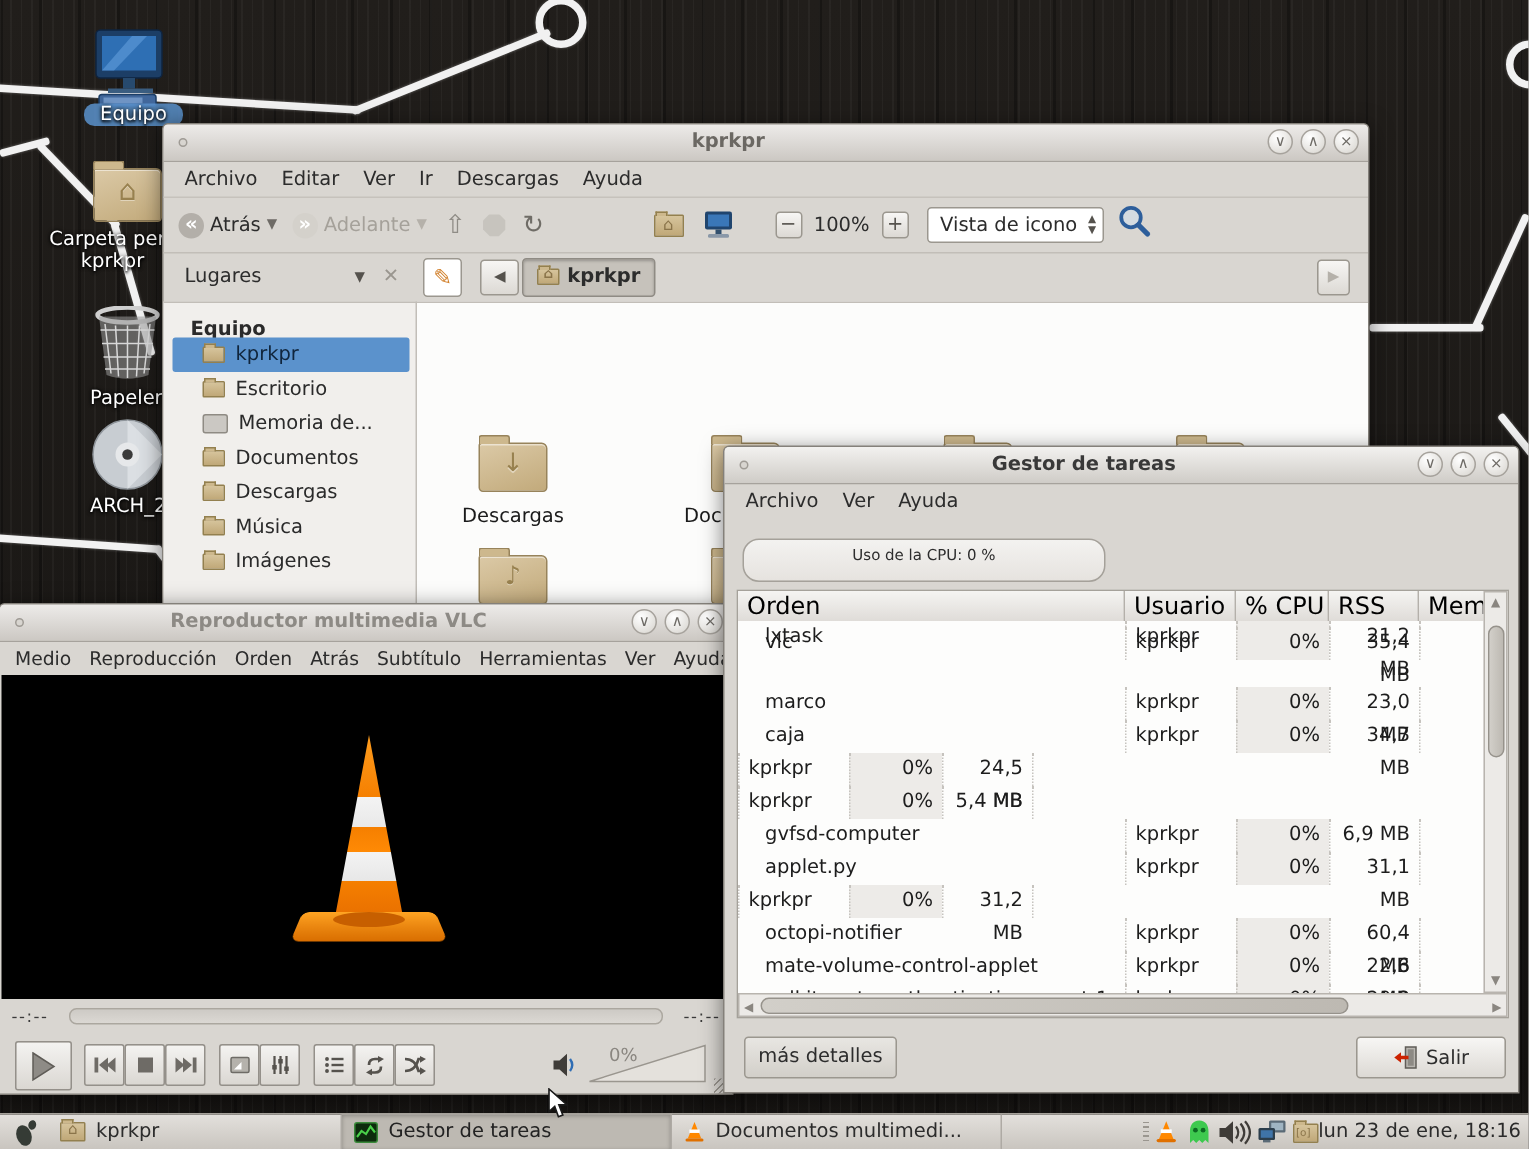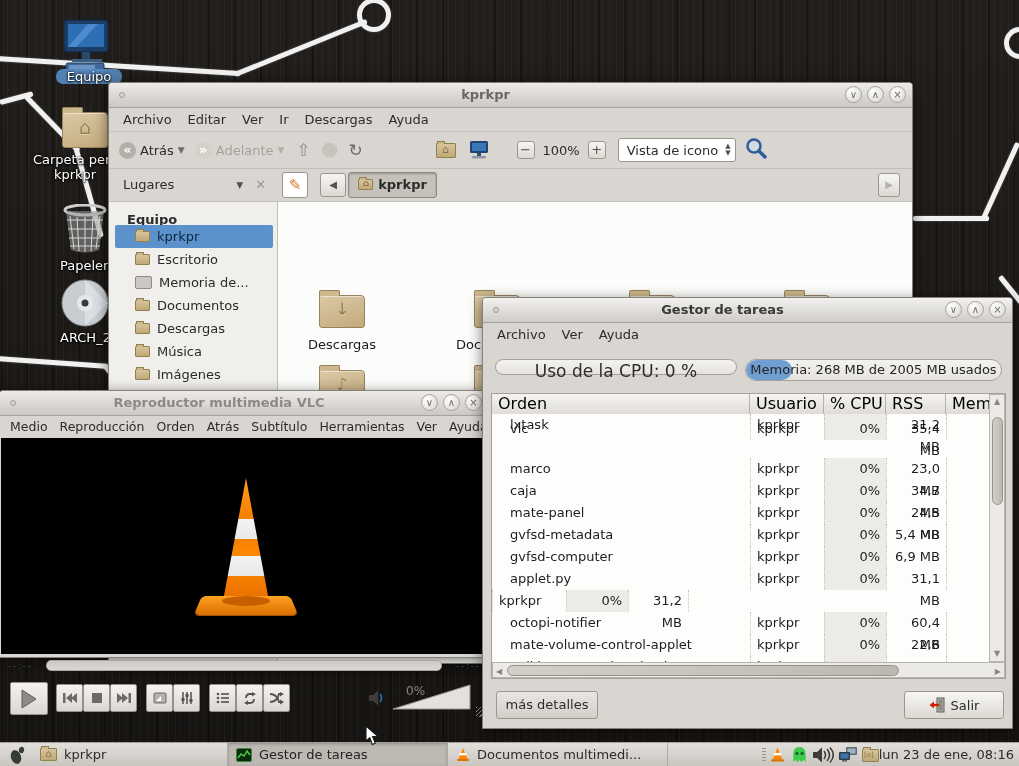--- a/index.html
+++ b/index.html
@@ -261,21 +261,21 @@
 
     <div style="position:absolute;left:155px;top:238px;width:44px;height:52px">
       <div style="position:absolute;left:2px;top:8px;width:34px;height:42px;background:#fdfdfd;border:1px solid #a9a69f;border-radius:2px;clip-path:polygon(0 0,75% 0,100% 20%,100% 100%,0 100%)"></div>
       <div style="position:absolute;left:26px;top:0;width:13px;height:16px;background:#b7b4ae;border:1px solid #76736d;border-radius:2px">
           <span style="position:absolute;left:2px;top:-6px;width:7px;height:8px;border:2px solid #8d8a84;border-bottom:none;border-radius:5px 5px 0 0"></span>
         </div>
     </div>
   </div>
 </div>
 
-<div class="win" style="left:-1px;top:390px;width:490px;height:268px;z-index:20">
+<div class="win" style="left:-1px;top:402px;width:490px;height:328px;z-index:20">
   <div class="titlebar">
     <span class="tb-dot"></span>
     <span class="tb-title" style="color:#8d8a85">Reproductor multimedia VLC</span>
     <span class="tb-btns">
       <span class="tb-btn">∨</span>
       <span class="tb-btn">∧</span>
       <span class="tb-btn">×</span>
     </span>
   </div>
   <div class="menubar" style="top:24px;height:23px;padding-left:4px;font-size:12.5px">
@@ -395,26 +395,22 @@
       <span class="tb-btn">∧</span>
       <span class="tb-btn">×</span>
     </span>
   </div>
   <div class="menubar" style="top:24px;height:24px;padding-left:6px">
     <span class="menu-item">Archivo</span>
     <span class="menu-item">Ver</span>
     <span class="menu-item">Ayuda</span>
   </div>
 
-  <div class="abs" style="left:12px;top:61px;width:242px;height:16px;border:1px solid #a5a19a;border-radius:11px;background:linear-gradient(#f3f2f0,#e6e3df);text-align:center;line-height:22px;font-size:17px;color:#2d2d2d;box-sizing:border-box">
+  <div class="abs" style="left:12px;top:61px;width:242px;height:29px;border:1px solid #a5a19a;border-radius:11px;background:linear-gradient(#f3f2f0,#e6e3df);text-align:center;line-height:22px;font-size:10px;color:#2d2d2d;box-sizing:border-box">
     <span>Uso de la CPU: 0 %</span>
-  </div>
-  <div class="abs" style="left:262px;top:61px;width:257px;height:22px;border:1px solid #a5a19a;border-radius:11px;background:linear-gradient(#f3f2f0,#e6e3df);box-sizing:border-box;overflow:hidden">
-    <span style="position:absolute;left:0;top:0;bottom:0;width:46px;background:#6f9fd2;border-radius:11px"></span>
-    <span style="position:absolute;left:0;right:0;text-align:center;line-height:20px;font-size:13px;color:#252525">Memoria: 268 MB de 2005 MB usados</span>
   </div>
 
   <div class="abs" style="left:8px;top:95px;width:515px;height:286px;background:#fdfdfc;border:1px solid #a5a19a;box-sizing:border-box">
     <div style="position:absolute;left:0;top:0;width:497px;display:flex">
       <span class="th-cell" style="width:258px">Orden</span>
       <span class="th-cell" style="width:74px">Usuario</span>
       <span class="th-cell" style="width:62px"><span>% CPU</span> </span>
       <span class="th-cell" style="width:60px">RSS</span>
       <span class="th-cell" style="flex:1;border-right:none">Memo</span>
     </div>
@@ -441,28 +437,26 @@
           <span class="cm"></span>
         </div>
       <div class="tm-row" style="top:66px">
           <span class="cn">caja</span>
           <span class="cu">kprkpr</span>
           <span class="cc">0%</span>
           <span class="cr">34,7 MB</span>
           <span class="cm"></span>
         </div>
       <div class="tm-row" style="top:88px">
-          <span class="cn">mate-panel</span>
           <span class="cu">kprkpr</span>
           <span class="cc">0%</span>
           <span class="cr">24,5 MB</span>
           <span class="cm"></span>
         </div>
       <div class="tm-row" style="top:110px">
-          <span class="cn">gvfsd-metadata</span>
           <span class="cu">kprkpr</span>
           <span class="cc">0%</span>
           <span class="cr">5,4 MB</span>
           <span class="cm"></span>
         </div>
       <div class="tm-row" style="top:132px">
           <span class="cn">gvfsd-computer</span>
           <span class="cu">kprkpr</span>
           <span class="cc">0%</span>
           <span class="cr">6,9 MB</span>
@@ -592,14 +586,14 @@
         <rect x="8" y="1" width="11" height="8" rx="1" fill="#5a6a76"></rect>
         <rect x="9.5" y="2.5" width="8" height="5" fill="#9fb4c2"></rect>
         <rect x="1" y="6" width="11" height="8" rx="1" fill="#2c3e4c"></rect>
         <rect x="2.5" y="7.5" width="8" height="5" fill="#3f74a8"></rect>
         <rect x="4" y="14" width="5" height="1.6" fill="#5a6a76"></rect>
       </svg>
   </span>
   <span style="position:absolute;left:862px;top:4px">
     <span class="mfol" style="width:17px;height:13px"><span style="position:absolute;left:1px;top:1px;font-size:7px;color:#8a744a">[o]</span></span>
   </span>
-  <span style="position:absolute;right:5px;top:0;height:23px;line-height:23px;font-size:13px;color:#2b2b2b;white-space:nowrap">lun 23 de ene, 08:16</span>
+  <span style="position:absolute;right:5px;top:0;height:23px;line-height:23px;font-size:13px;color:#2b2b2b;white-space:nowrap">lun 23 de ene, 18:16</span>
 </div>
 
 </body></html>

